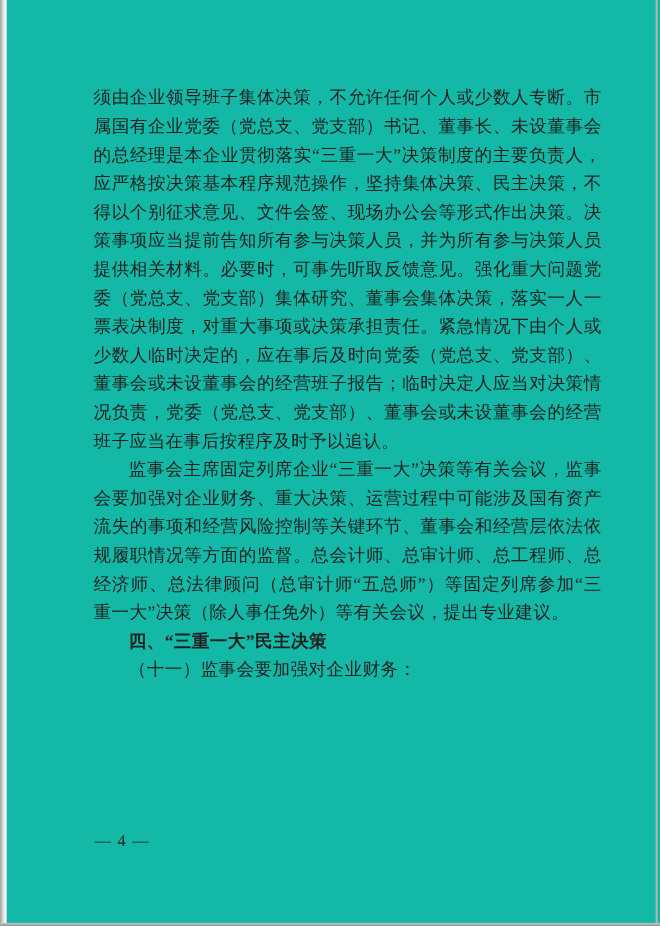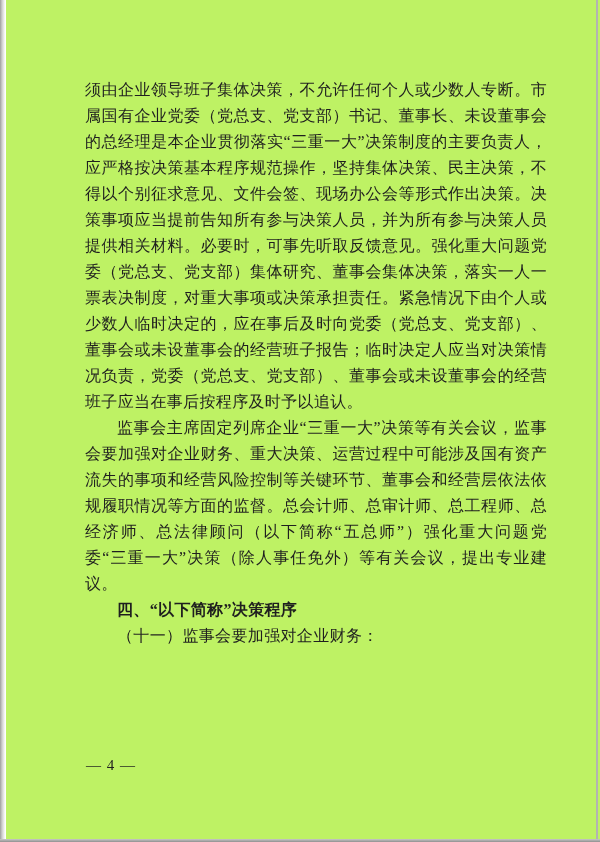--- a/index.html
+++ b/index.html
@@ -1,20 +1,20 @@
 <!DOCTYPE html>
 <html><head>
 <meta charset="utf-8">
 <style>
   html, body { margin: 0; padding: 0; background: #ffffff; }
   .page {
     position: relative;
     width: 600px;
     height: 842px;
-    background: #bef264;
+    background: #14b8a6;
     overflow: hidden;
     font-family: "Liberation Serif", "DejaVu Serif", serif;
     color: #1f1f1f;
   }
   .content {
     position: absolute;
     left: 85px;
     top: 77px;
     width: 462px;
     font-size: 16px;
@@ -49,22 +49,22 @@
     position: absolute; left: 0; right: 0; bottom: 0; height: 3px;
     background: linear-gradient(0deg, #8f8f8f 0%, #c9c9c9 100%);
   }
 </style>
 </head>
 <body>
 
 <div class="page">
   <div class="content">
     <p class="para no-indent">须由企业领导班子集体决策，不允许任何个人或少数人专断。市属国有企业党委（党总支、党支部）书记、董事长、未设董事会的总经理是本企业贯彻落实“三重一大”决策制度的主要负责人，应严格按决策基本程序规范操作，坚持集体决策、民主决策，不得以个别征求意见、文件会签、现场办公会等形式作出决策。决策事项应当提前告知所有参与决策人员，并为所有参与决策人员提供相关材料。必要时，可事先听取反馈意见。强化重大问题党委（党总支、党支部）集体研究、董事会集体决策，落实一人一票表决制度，对重大事项或决策承担责任。紧急情况下由个人或少数人临时决定的，应在事后及时向党委（党总支、党支部）、董事会或未设董事会的经营班子报告；临时决定人应当对决策情况负责，党委（党总支、党支部）、董事会或未设董事会的经营班子应当在事后按程序及时予以追认。</p>
-    <p class="para">监事会主席固定列席企业“三重一大”决策等有关会议，监事会要加强对企业财务、重大决策、运营过程中可能涉及国有资产流失的事项和经营风险控制等关键环节、董事会和经营层依法依规履职情况等方面的监督。总会计师、总审计师、总工程师、总经济师、总法律顾问（以下简称“五总师”）强化重大问题党委“三重一大”决策（除人事任免外）等有关会议，提出专业建议。</p>
-    <p class="para heading">四、“以下简称”决策程序</p>
+    <p class="para">监事会主席固定列席企业“三重一大”决策等有关会议，监事会要加强对企业财务、重大决策、运营过程中可能涉及国有资产流失的事项和经营风险控制等关键环节、董事会和经营层依法依规履职情况等方面的监督。总会计师、总审计师、总工程师、总经济师、总法律顾问（总审计师“五总师”）等固定列席参加“三重一大”决策（除人事任免外）等有关会议，提出专业建议。</p>
+    <p class="para heading">四、“三重一大”民主决策</p>
     <p class="para">（十一）监事会要加强对企业财务：</p>
   </div>
 
   <div class="footer">— 4 —</div>
 
   <div class="edge-left"></div>
   <div class="edge-right"></div>
   <div class="edge-bottom"></div>
 </div>
 

